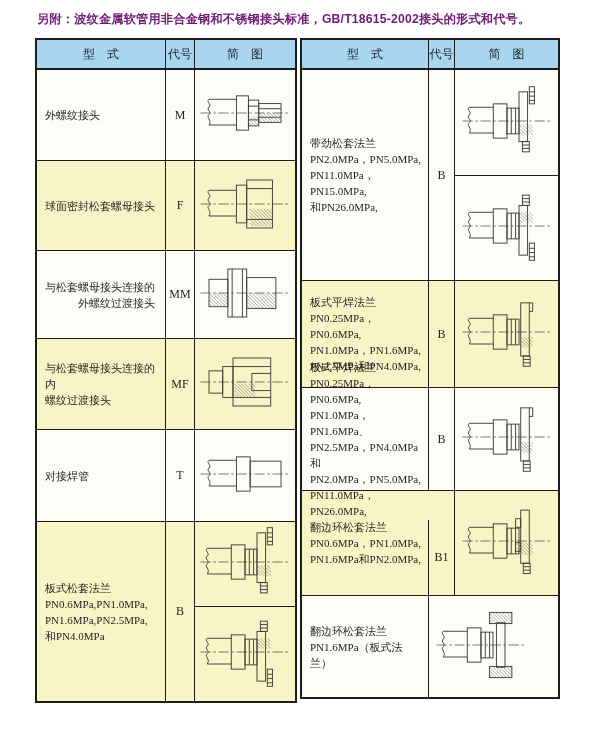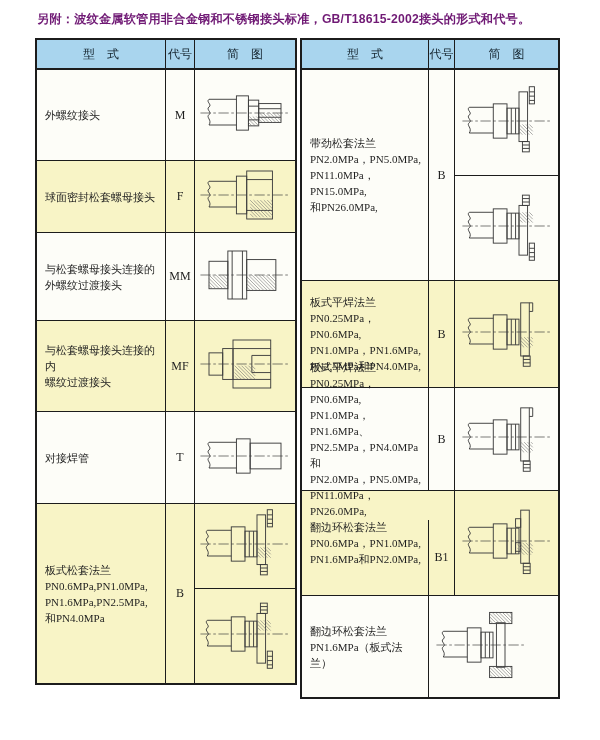--- a/index.html
+++ b/index.html
@@ -79,21 +79,21 @@
                   <line x1="60" y1="53" x2="64" y2="57"></line>
                   <line x1="60" y1="49" x2="68" y2="57"></line>
                   <line x1="61" y1="46" x2="72" y2="57"></line>
                   <line x1="65" y1="46" x2="72" y2="53"></line>
                   <line x1="69" y1="46" x2="72" y2="49"></line>
                 </g>
               </svg></div>
           </div>
         </div>
       </div>
-      <div class="t-row bt hl" style="height: 72px;">
+      <div class="t-row bt hl" style="height: 90px;">
         <div class="cell cell-type" style="width: 128px;">球面密封松套螺母接头</div>
         <div class="cell cell-code" style="width: 29px;">F</div>
         <div class="cell cell-diagram" style="width: 101px;">
           <div class="diag-sub" style="height: 90px;">
             <div><svg class="diag" viewBox="0 0 112 84" preserveAspectRatio="xMidYMid meet">
                 <line class="cl" x1="4" y1="42" x2="108" y2="42"></line>
                 <path d="M14,26 c-4,3 4,6 0,9 c-4,3 4,6 0,9 c-4,3 4,6 0,12"></path>
                 <line x1="14" y1="26" x2="46" y2="26"></line>
                 <line x1="14" y1="56" x2="46" y2="56"></line>
                 <rect x="46" y="20" width="12" height="44"></rect>
@@ -111,21 +111,21 @@
                   <line x1="74" y1="48" x2="88" y2="62"></line>
                   <line x1="78" y1="48" x2="88" y2="58"></line>
                   <line x1="82" y1="48" x2="88" y2="54"></line>
                   <line x1="86" y1="48" x2="88" y2="50"></line>
                 </g>
               </svg></div>
           </div>
         </div>
       </div>
       <div class="t-row bt" style="height: 88px;">
-        <div class="cell cell-type" style="width: 128px;">与松套螺母接头连接的
+        <div class="cell cell-type" style="width: 128px; text-align: right;">与松套螺母接头连接的
 外螺纹过渡接头</div>
         <div class="cell cell-code" style="width: 29px;">MM</div>
         <div class="cell cell-diagram" style="width: 101px;">
           <div class="diag-sub" style="height: 88px;">
             <div><svg class="diag" viewBox="0 0 112 84" preserveAspectRatio="xMidYMid meet">
                 <line class="cl" x1="4" y1="42" x2="108" y2="42"></line>
                 <rect x="14" y="26" width="22" height="32"></rect>
                 <rect x="36" y="14" width="22" height="56"></rect>
                 <line x1="41" y1="14" x2="41" y2="70"></line>
                 <line x1="53" y1="14" x2="53" y2="70"></line>

